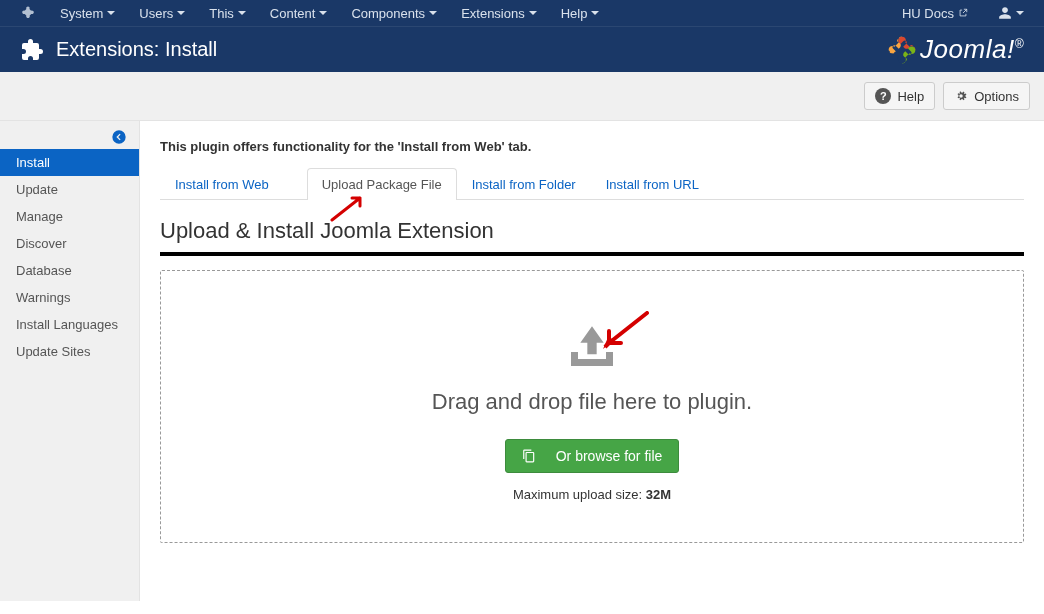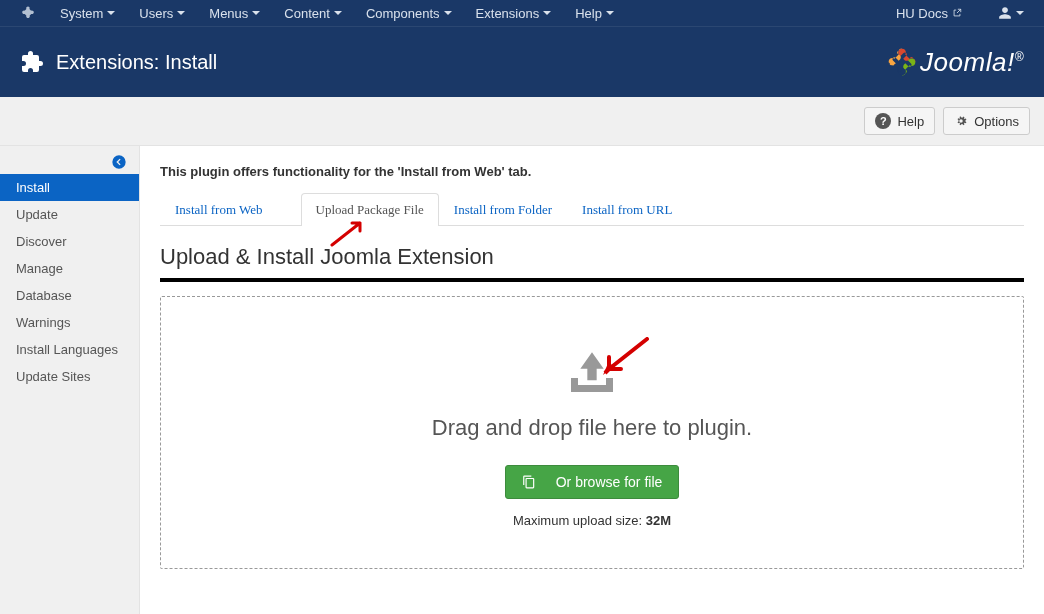--- a/index.html
+++ b/index.html
@@ -1,29 +1,29 @@
 <!DOCTYPE html>
 <html><head>
 <meta charset="utf-8">
 <style>
 * { box-sizing: border-box; margin: 0; padding: 0; }
 body { font-family: -apple-system, BlinkMacSystemFont, "Segoe UI", Helvetica, Arial, sans-serif; font-size: 13px; color: #333; background: #fff; }
 
 
 .topnav { background: #1a3867; height: 26px; display: flex; align-items: center; padding: 0 10px; color: #d9e1ec; font-size: 13px; }
 .topnav .left { display: flex; align-items: center; gap: 4px; }
-.topnav .right { margin-left: auto; display: flex; align-items: center; gap: 16px; }
+.topnav .right { margin-left: auto; display: flex; align-items: center; gap: 10px; }
 .topnav .menu-item { padding: 4px 10px; cursor: pointer; display: flex; align-items: center; gap: 4px; }
 .caret { width: 0; height: 0; border-left: 4px solid transparent; border-right: 4px solid transparent; border-top: 4px solid #d9e1ec; display: inline-block; }
 .joomla-mini { width: 16px; height: 16px; opacity: 0.8; }
 .ext-icon { width: 10px; height: 10px; }
 .user-icon { width: 14px; height: 14px; fill: #d9e1ec; }
 
 
-.titlebar { background: #1a3867; height: 71px; display: flex; align-items: center; padding: 0 20px; color: #fff; border-top: 1px solid rgba(255,255,255,0.08); }
+.titlebar { background: #1a3867; height: 46px; display: flex; align-items: center; padding: 0 20px; color: #fff; border-top: 1px solid rgba(255,255,255,0.08); }
 .titlebar .puzzle { width: 24px; height: 24px; fill: #fff; margin-right: 12px; }
 .titlebar h1 { font-size: 20px; font-weight: 400; }
 .titlebar .brand { margin-left: auto; display: flex; align-items: center; }
 .brand-logo { width: 36px; height: 36px; }
 .brand-text { font-size: 26px; font-weight: 300; color: #fff; font-style: italic; letter-spacing: 0.5px; }
 .brand-text .reg { font-size: 12px; vertical-align: super; }
 
 
 .toolbar { background: #f0f0f0; border-bottom: 1px solid #e3e3e3; padding: 10px 14px; display: flex; justify-content: flex-end; gap: 8px; }
 .btn { background: #f5f5f5; border: 1px solid #ccc; border-radius: 3px; padding: 5px 10px; font-size: 13px; color: #333; cursor: pointer; display: inline-flex; align-items: center; gap: 6px; }
@@ -36,21 +36,21 @@
 .sidebar .collapse-bar { display: flex; justify-content: flex-end; padding: 8px 12px 4px; }
 .sidebar .collapse-bar svg { width: 16px; height: 16px; fill: #0b64c4; cursor: pointer; }
 .sidebar ul { list-style: none; }
 .sidebar li { padding: 6px 16px; font-size: 13px; color: #555; cursor: pointer; }
 .sidebar li.active { background: #0b64c4; color: #fff; }
 
 .content { flex: 1; padding: 18px 20px; }
 .notice { font-size: 13px; font-weight: bold; color: #333; margin-bottom: 14px; }
 
 .tabs { display: flex; border-bottom: 1px solid #ddd; margin-bottom: 18px; position: relative; }
-.tab { padding: 8px 14px; font-size: 13px; color: #0b64c4; cursor: pointer; border: 1px solid transparent; border-bottom: none; margin-bottom: -1px; border-radius: 4px 4px 0 0; font-family: Liberation Serif, serif; }
+.tab { padding: 8px 14px; font-size: 13px; color: #0b64c4; cursor: pointer; border: 1px solid transparent; border-bottom: none; margin-bottom: -1px; border-radius: 4px 4px 0 0; }
 .tab.active { color: #555; border-color: #ddd; background: #fff; margin-left: 23px; }
 
 .section-title { font-size: 22px; font-weight: 400; color: #333; margin-bottom: 14px; padding-bottom: 8px; border-bottom: 4px solid #000000; }
 
 .dropzone { border: 1px dashed #999; border-radius: 2px; padding: 50px 20px 40px; text-align: center; }
 .dropzone .up-icon { width: 56px; height: 48px; margin: 0 auto 20px; display: block; fill: #999; }
 .dropzone .dz-text { font-size: 22px; color: #555; margin-bottom: 24px; }
 .btn-green { background: #46a546; border: 1px solid #3d8b3d; color: #fff; border-radius: 3px; padding: 8px 16px; font-size: 14px; cursor: pointer; display: inline-flex; align-items: center; gap: 20px; }
 .btn-green svg { width: 14px; height: 14px; fill: #fff; }
 .maxsize { margin-top: 14px; font-size: 13px; color: #333; }
@@ -72,21 +72,21 @@
     </span>
     <span class="menu-item">
         <span>System</span>
         <span class="caret"></span>
       </span>
     <span class="menu-item">
         <span>Users</span>
         <span class="caret"></span>
       </span>
     <span class="menu-item">
-        <span>Menus</span>
+        <span>This</span>
         <span class="caret"></span>
       </span>
     <span class="menu-item">
         <span>Content</span>
         <span class="caret"></span>
       </span>
     <span class="menu-item">
         <span>Components</span>
         <span class="caret"></span>
       </span>
@@ -149,22 +149,22 @@
 <div class="main">
   <div class="sidebar">
     <div class="collapse-bar">
       <svg viewBox="0 0 24 24">
           <path d="M12 2a10 10 0 1 0 0 20 10 10 0 0 0 0-20zm1 15l-5-5 5-5 1.4 1.4L10.8 12l3.6 3.6L13 17z"></path>
         </svg>
     </div>
     <ul>
       <li class="active">Install</li>
       <li>Update</li>
+      <li>Manage</li>
       <li>Discover</li>
-      <li>Manage</li>
       <li>Database</li>
       <li>Warnings</li>
       <li>Install Languages</li>
       <li>Update Sites</li>
     </ul>
   </div>
 
   <div class="content">
     <p class="notice">This plugin offers functionality for the 'Install from Web' tab.</p>
 

